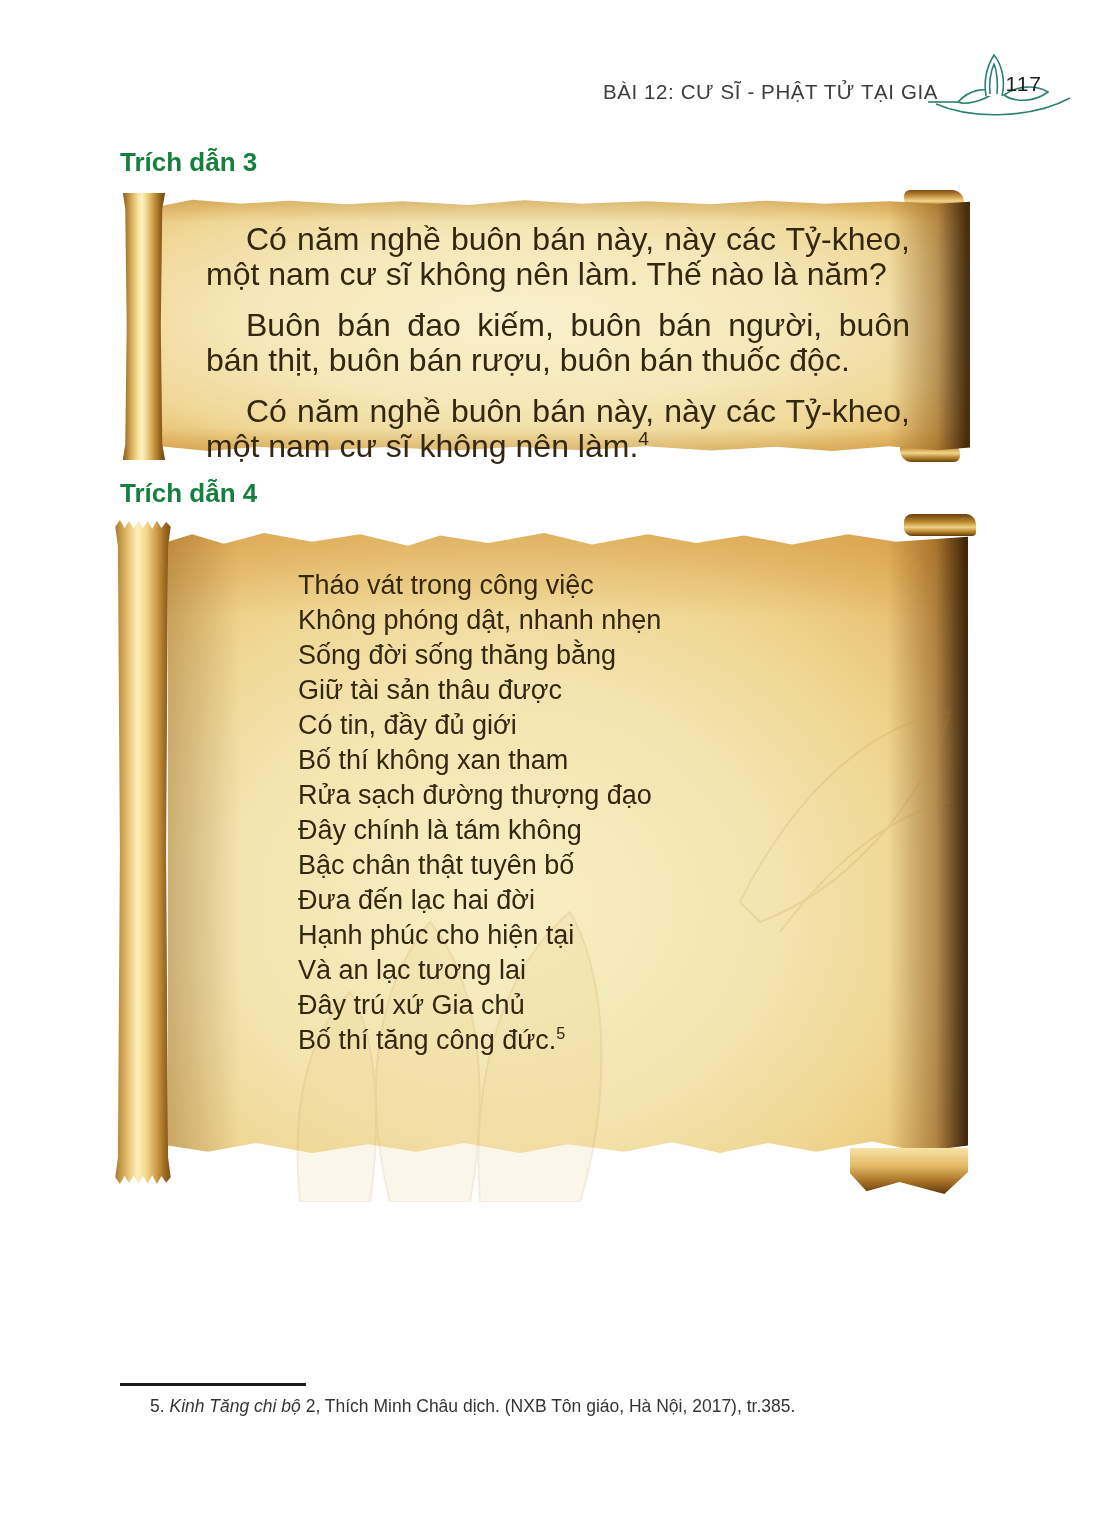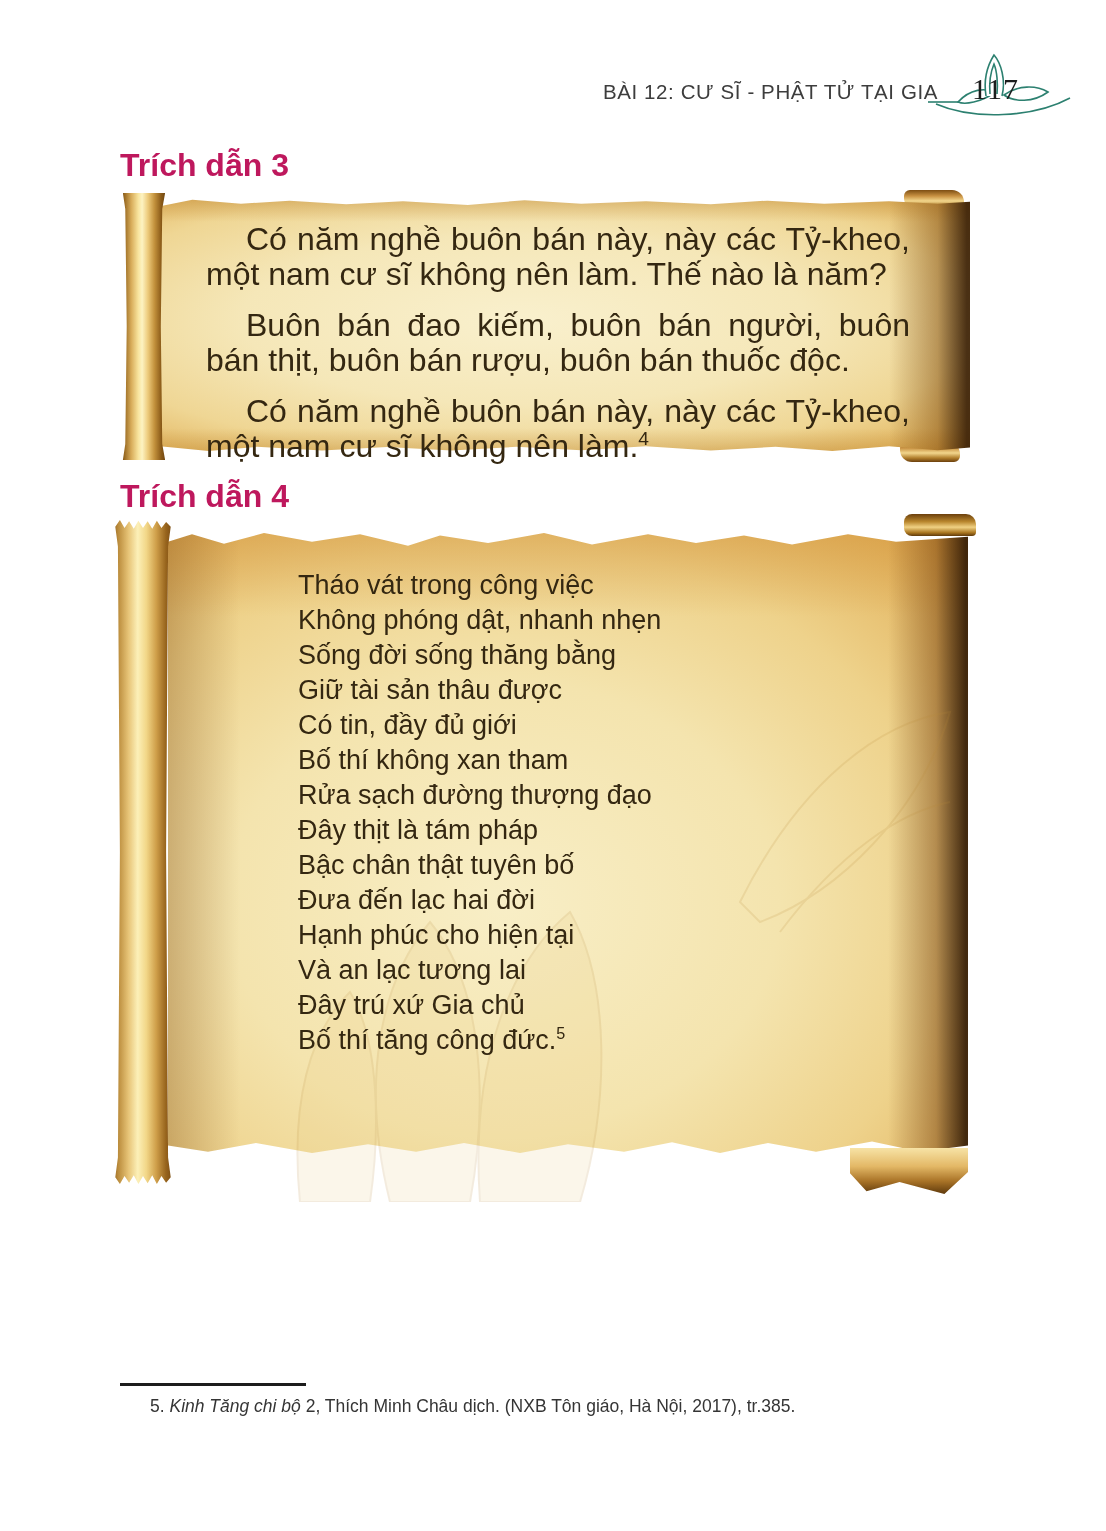--- a/index.html
+++ b/index.html
@@ -11,27 +11,27 @@
   }
 
   
   .header-title {
     position:absolute; left:0; top:80px; width:938px; text-align:right;
     font-size:20.5px; letter-spacing:.6px; color:#3d3d3d; font-weight:400;
   }
   .logo { position:absolute; left:928px; top:52px; width:150px; height:80px; }
   .logo svg { position:absolute; left:0; top:0; }
   .page-number {
-    position:absolute; left:44px; top:20px; width:70px; text-align:left;
-    font-family:Liberation Serif, serif; font-size:30px; color:#1c1c1c; letter-spacing:1px;
+    position:absolute; left:44px; top:20px; width:70px; text-align:right;
+    font-family:Liberation Sans, sans-serif; font-size:21px; color:#1c1c1c; letter-spacing:1px;
   }
 
   
   .section-heading {
-    position:absolute; left:120px; font-size:32px; font-weight:700; color:#be185d;
+    position:absolute; left:120px; font-size:26px; font-weight:700; color:#15803d;
   }
   .h3 { top:147px; }
   .h4 { top:478px; }
 
   
   .scroll1 { position:absolute; left:118px; top:190px; width:872px; height:275px; }
   .s1-roll {
     position:absolute; left:2px; top:3px; width:48px; height:267px; z-index:3;
     background:linear-gradient(90deg,#5e3a0c 0%,#9c6d24 10%,#d9ae5c 24%,#f8e49d 38%,#fdf3c2 46%,#edcb7c 58%,#c2913c 72%,#8a5a18 86%,#5e3a0c 100%);
     clip-path:polygon(6% 0%,94% 0%,88% 6%,85% 50%,88% 94%,94% 100%,6% 100%,11% 94%,14% 50%,11% 6%);
@@ -154,21 +154,21 @@
     <div class="s2-flip"></div>
     <div class="s2-roll"></div>
     <div class="s2-text">
       <div class="poem-line"><span>Tháo vát trong công việc</span></div>
       <div class="poem-line"><span>Không phóng dật, nhanh nhẹn</span></div>
       <div class="poem-line"><span>Sống đời sống thăng bằng</span></div>
       <div class="poem-line"><span>Giữ tài sản thâu được</span></div>
       <div class="poem-line"><span>Có tin, đầy đủ giới</span></div>
       <div class="poem-line"><span>Bố thí không xan tham</span></div>
       <div class="poem-line"><span>Rửa sạch đường thượng đạo</span></div>
-      <div class="poem-line"><span>Đây thịt là tám pháp</span></div>
+      <div class="poem-line"><span>Đây chính là tám không</span></div>
       <div class="poem-line"><span>Bậc chân thật tuyên bố</span></div>
       <div class="poem-line"><span>Đưa đến lạc hai đời</span></div>
       <div class="poem-line"><span>Hạnh phúc cho hiện tại</span></div>
       <div class="poem-line"><span>Và an lạc tương lai</span></div>
       <div class="poem-line"><span>Đây trú xứ Gia chủ</span></div>
       <div class="poem-line"><span>Bố thí tăng công đức.</span><sup class="fn">5</sup></div>
     </div>
   </div>
 
   <div class="footnote-rule"></div>

